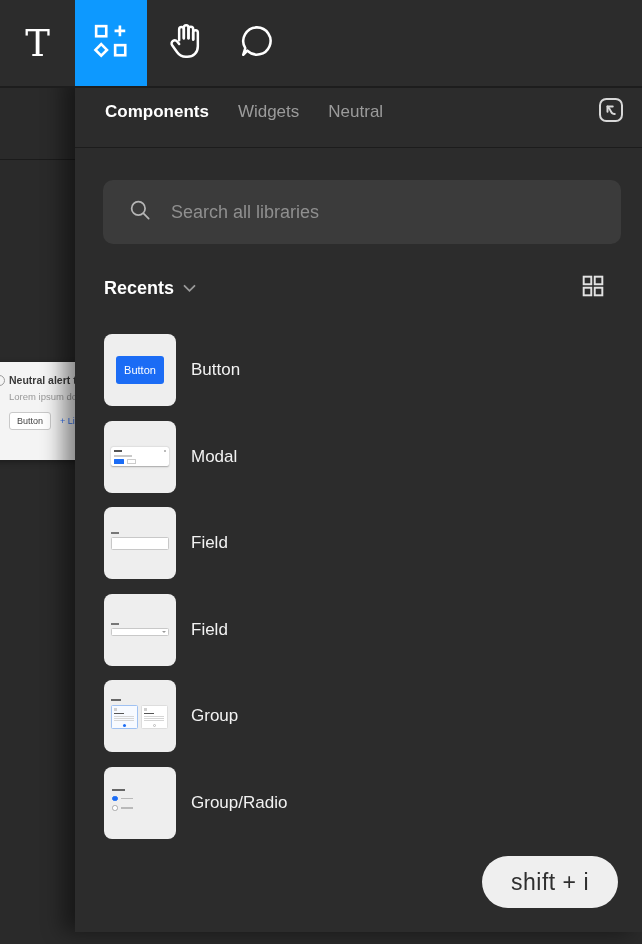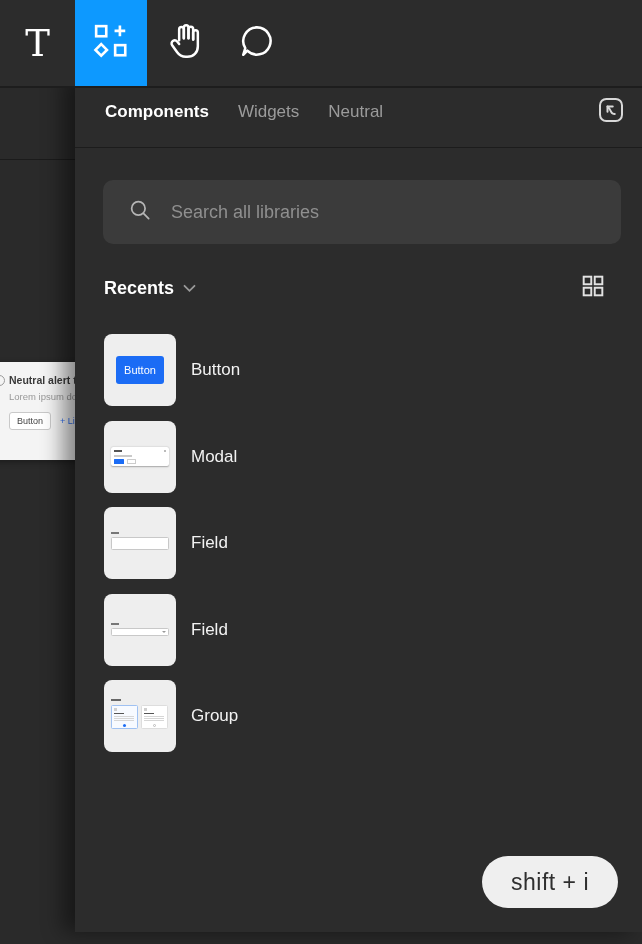--- a/index.html
+++ b/index.html
@@ -278,17 +278,33 @@
                 <div class="mg-l"></div>
                 <div class="mg-l"></div>
               <div class="mg-dot ring"></div>
             </div>
           </div>
         </div>
       </div>
       <span class="item-label">Group</span>
     </div>
 
+    <div class="item">
+      <div class="thumb">
+        <div class="mini-radio">
+          <div class="mr-label"></div>
+          <div class="mr-row">
+              <div class="mr-circ on"></div>
+              <div class="mr-t"></div>
+            </div>
+          <div class="mr-row">
+              <div class="mr-circ off"></div>
+              <div class="mr-t"></div>
+            </div>
+        </div>
+      </div>
+      <span class="item-label">Group/Radio</span>
+    </div>
 
   </div>
 
   <div class="shortcut-pill">shift + i</div>
 </div>
 
 </body></html>

